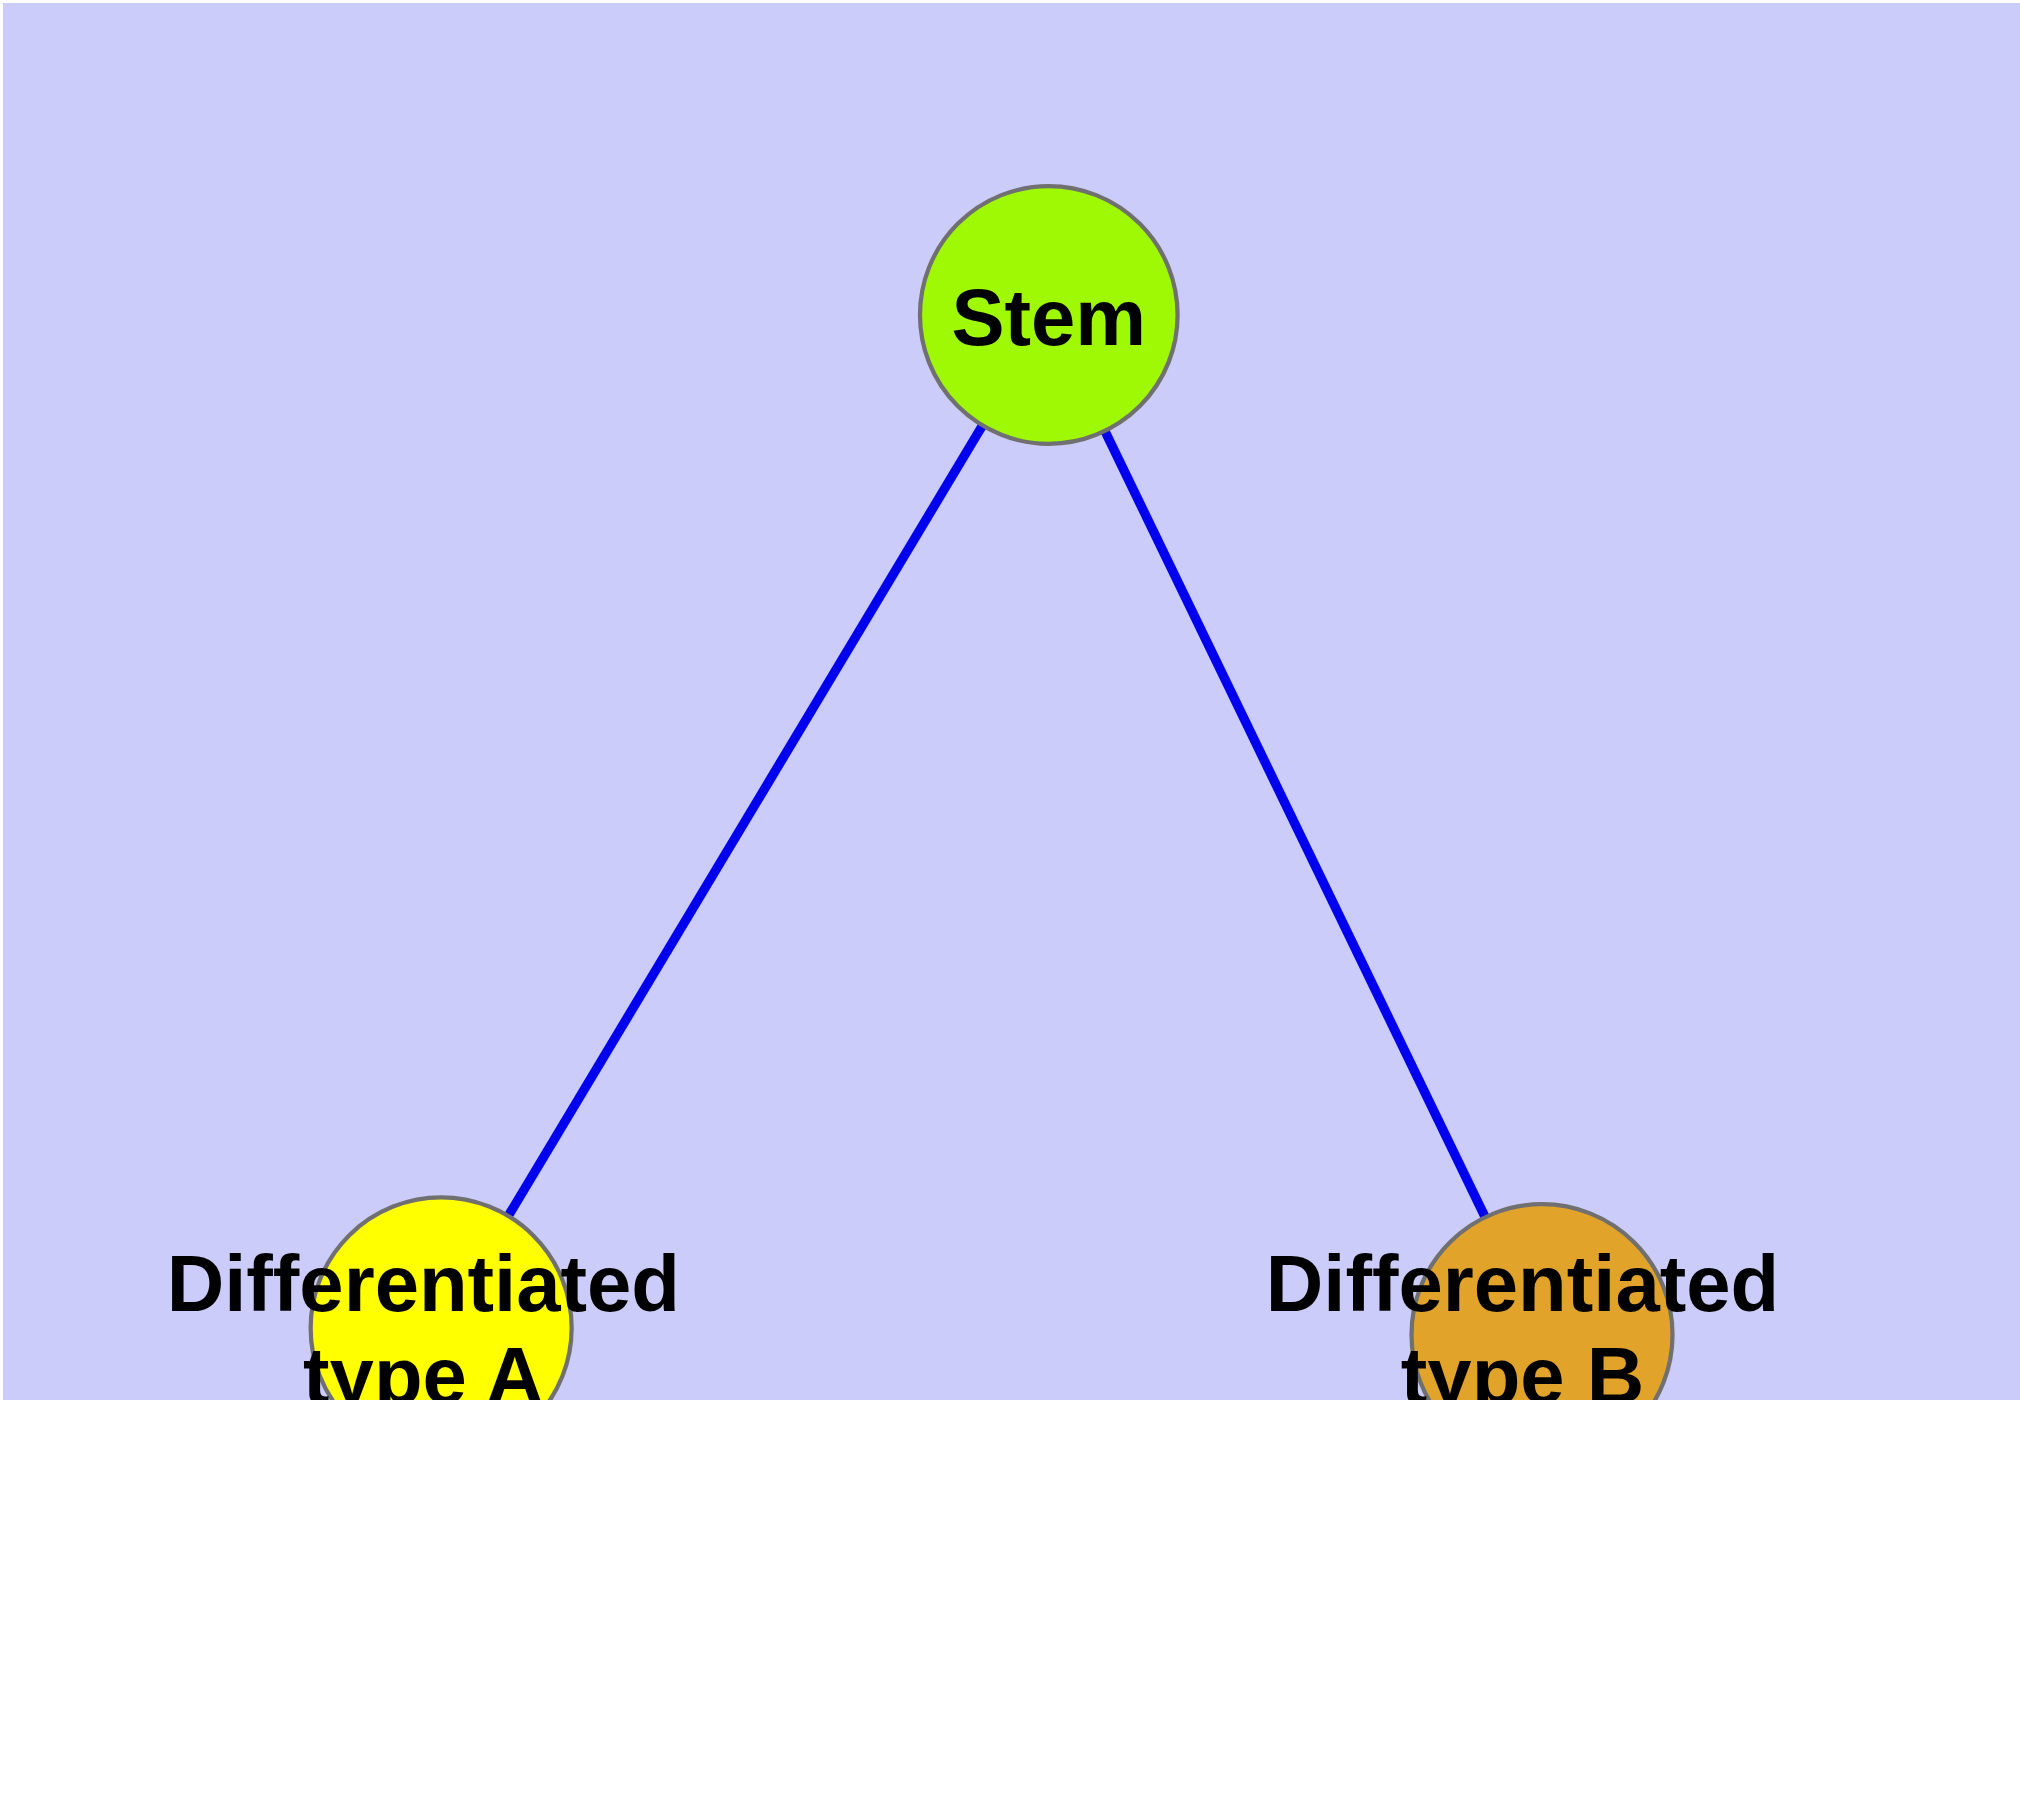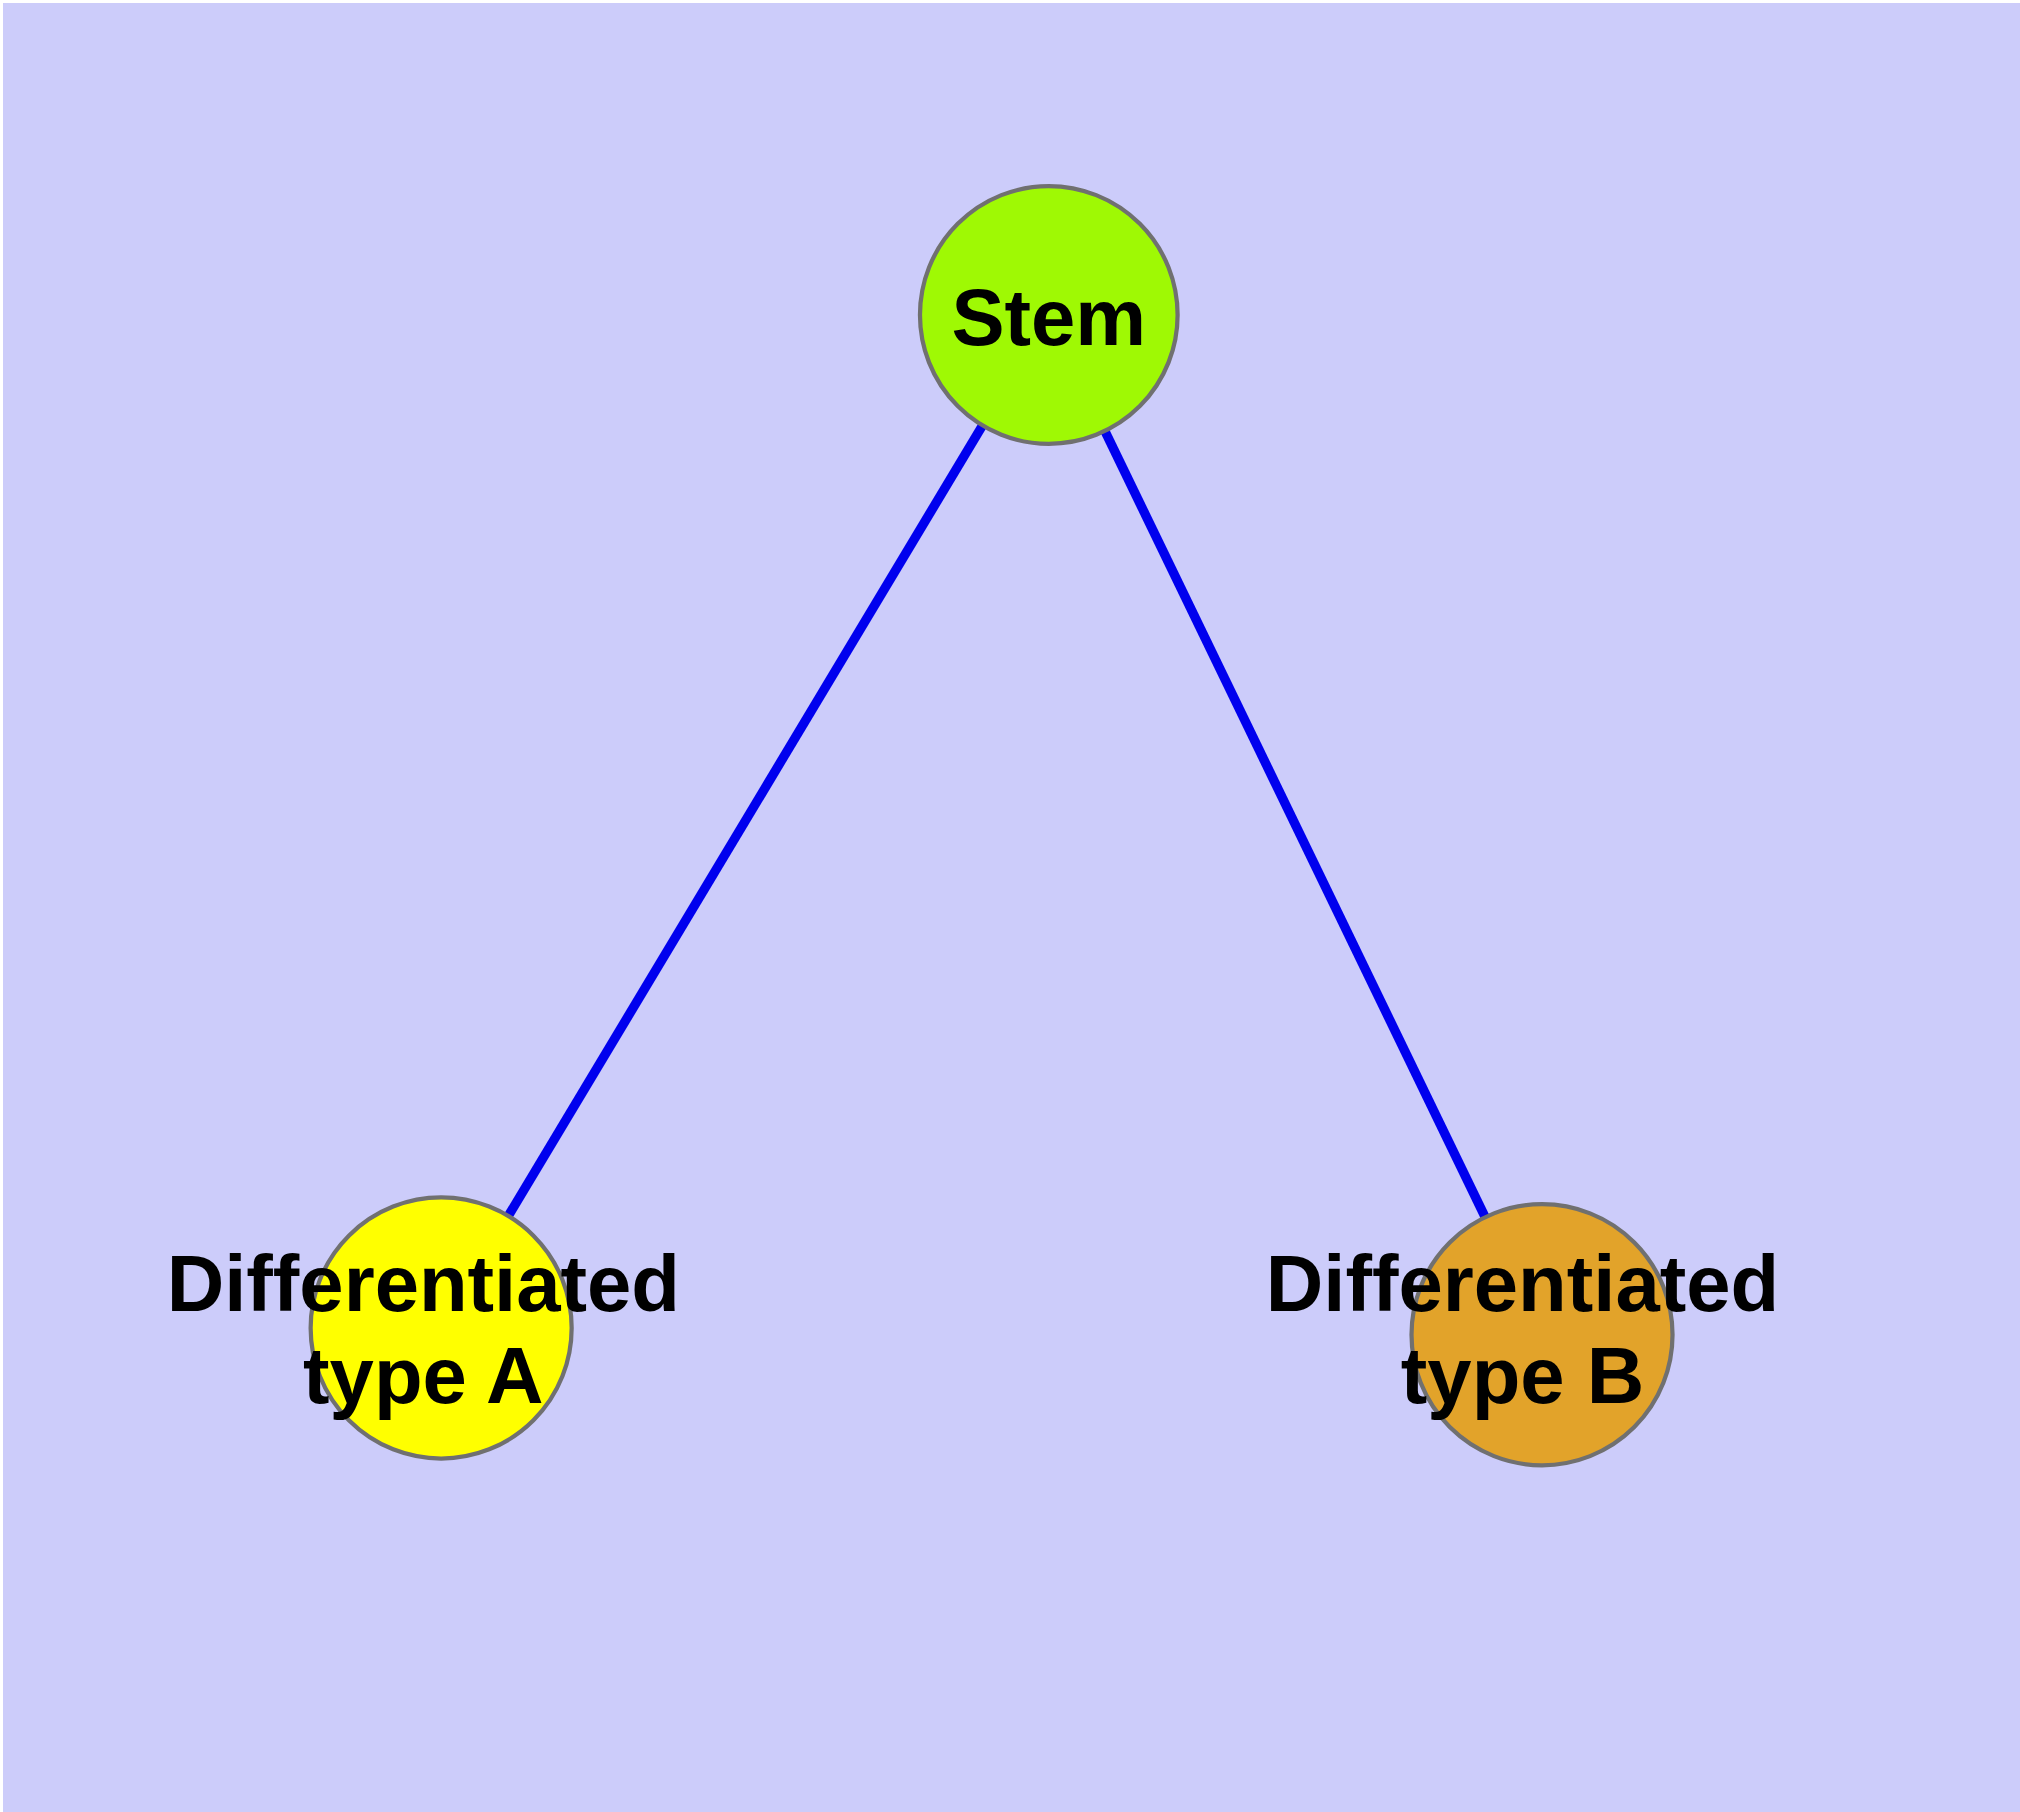--- a/index.html
+++ b/index.html
@@ -4,21 +4,21 @@
 <title>Cell Differentiation Graph</title>
 <style>
   html, body {
     margin: 0;
     padding: 0;
     background: #ffffff;
   }
   #canvas {
     position: relative;
     width: 2021px;
-    height: 1812px;
+    height: 1400px;
     background: #ffffff;
     overflow: hidden;
     font-family: "Liberation Sans", "DejaVu Sans", sans-serif;
     text-align: center;
   }
   #plot-area {
     position: absolute;
     left: 3.4px;
     top: 3.4px;
     width: 2017px;

